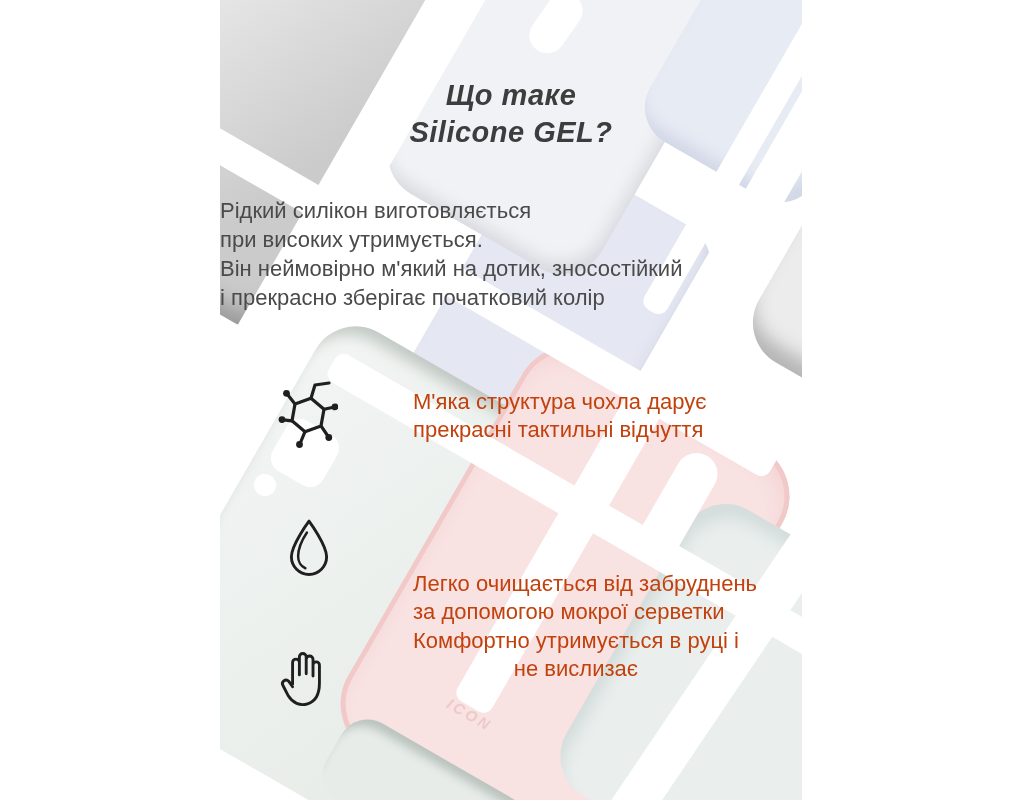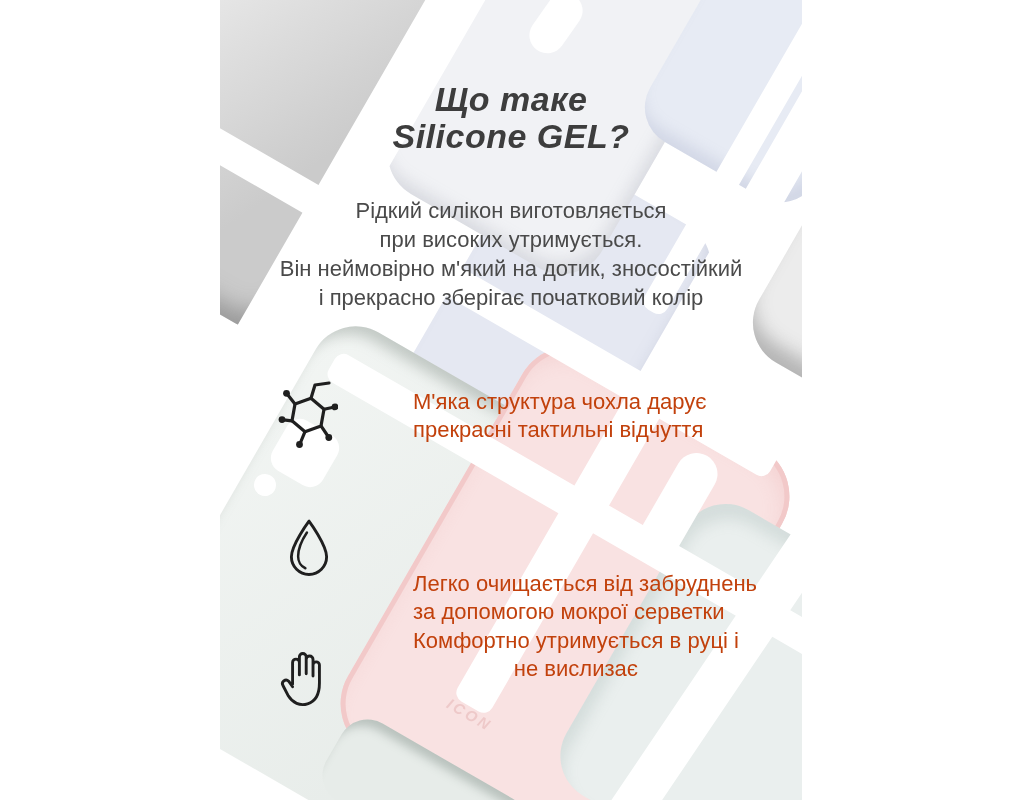--- a/index.html
+++ b/index.html
@@ -42,23 +42,23 @@
   .cut-a-circle{left:206px;top:-4px;width:22px;height:22px;border-radius:50%;}
   .cut-b-pill{left:318px;top:-10px;width:36px;height:66px;border-radius:18px;transform:rotate(35deg);}
   .cut-f-square{left:56px;top:424px;width:58px;height:58px;border-radius:15px;}
   .cut-f-circle{left:34px;top:474px;width:22px;height:22px;border-radius:50%;}
   .cut-g-pill{left:437px;top:448px;width:42px;height:116px;border-radius:21px;}
   .embossed{position:absolute;left:225px;top:706px;transform:rotate(30deg);
     color:#eec9c9;font-size:15px;font-weight:bold;font-style:italic;letter-spacing:3px;}
   
   .content{position:absolute;left:220px;top:0;width:582px;height:800px;}
   .title{position:absolute;top:58px;left:0;width:100%;text-align:center;
-    font-size:34px;line-height:37px;font-weight:800;font-style:italic;
+    font-size:29px;line-height:37px;font-weight:800;font-style:italic;
     color:#3d3d3d;letter-spacing:.5px;}
-  .intro{position:absolute;top:196px;left:0;width:100%;text-align:center;
+  .intro{position:absolute;top:196px;left:0;width:100%;
     font-size:22px;line-height:29px;font-weight:500;color:#4a4a4a;}
   .feature-text{position:absolute;left:193px;font-size:22px;line-height:28px;
     font-weight:500;color:#c2410c;}
   .feat1-text{top:388px;}
   .feat2-text{top:546px;margin-top:24px;}
   .feat3-text{top:627px;text-align:center;}
   .feature-icon{position:absolute;}
   .icon-molecule{left:58px;top:374px;}
   .icon-droplet{left:66px;top:518px;}
   .icon-hand{left:58px;top:646px;}

